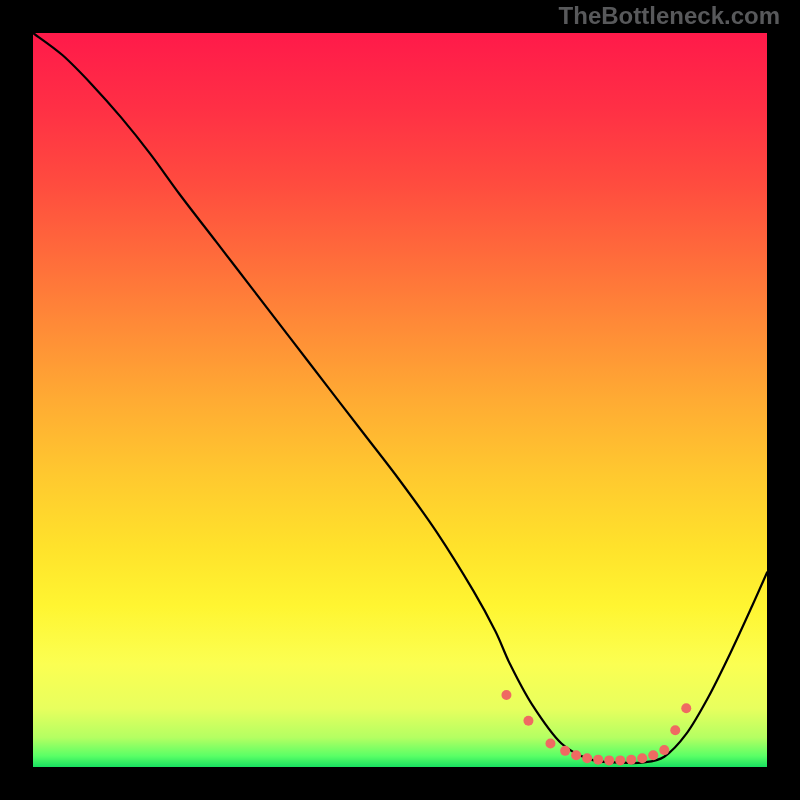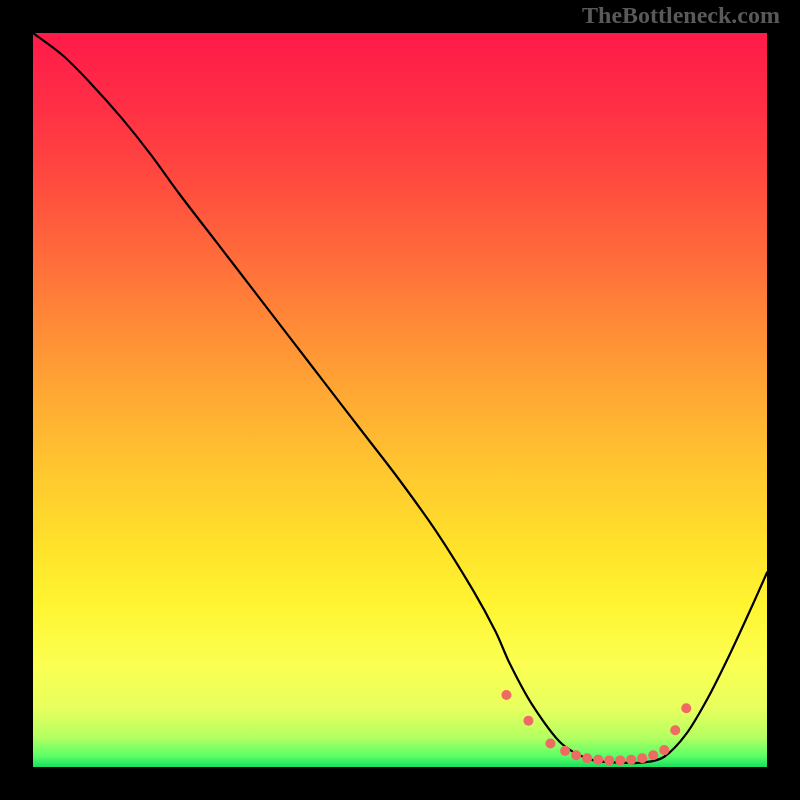--- a/index.html
+++ b/index.html
@@ -12,21 +12,21 @@
   }
   .container {
     position: relative;
     width: 800px;
     height: 800px;
   }
   .watermark {
     position: absolute;
     top: 2px;
     right: 20px;
-    font-family: Liberation Serif, serif;
+    font-family: Liberation Sans, sans-serif;
     font-size: 24px;
     font-weight: bold;
     color: #58595b;
     letter-spacing: 0px;
     z-index: 20;
   }
   .plot-area {
     position: absolute;
     left: 33px;
     top: 33px;

